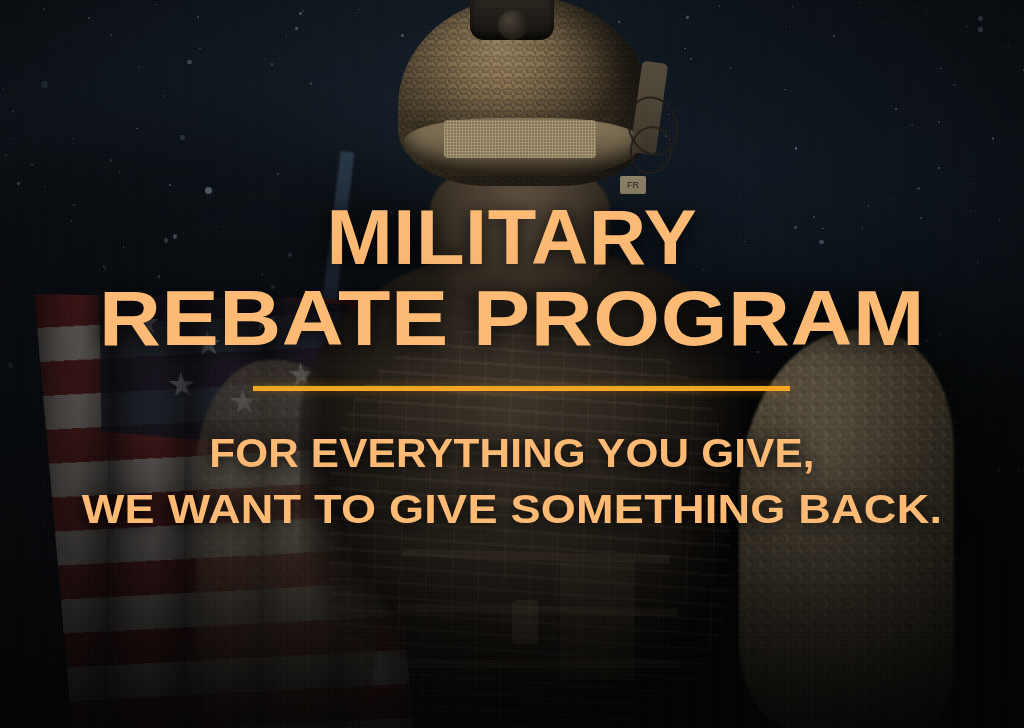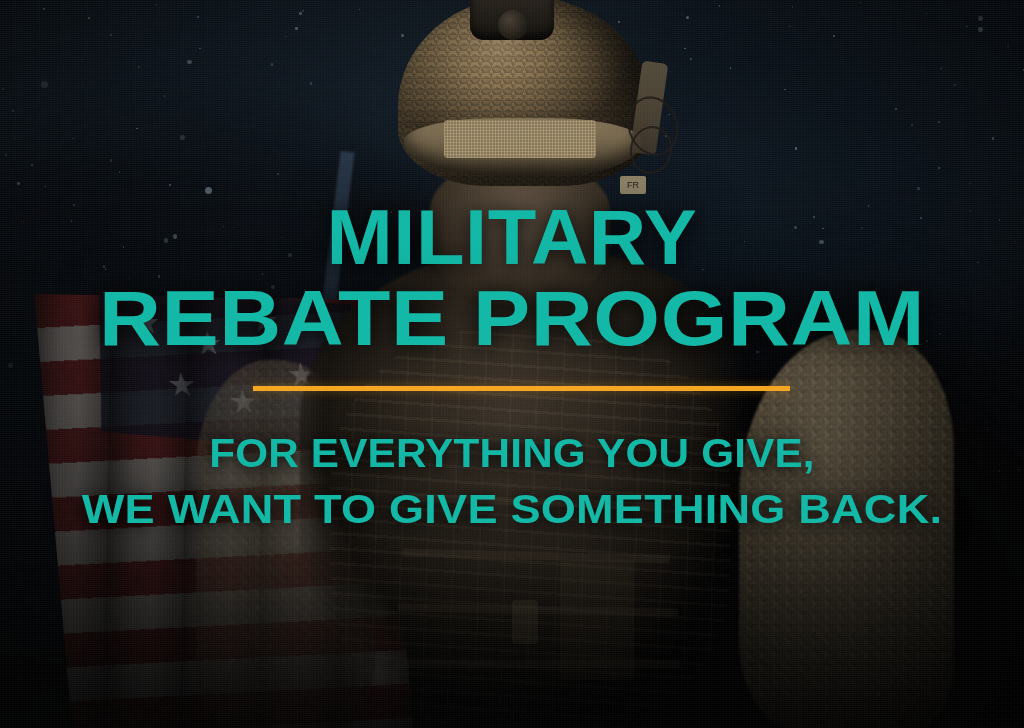--- a/index.html
+++ b/index.html
@@ -271,21 +271,21 @@
       repeating-linear-gradient(0deg,  rgba(255,255,255,.018) 0 1px, rgba(0,0,0,0) 1px 2px),
       repeating-linear-gradient(90deg, rgba(255,255,255,.014) 0 1px, rgba(0,0,0,0) 1px 3px);
     pointer-events: none;
   }
 
   
   .content {
     position: absolute;
     inset: 0;
     text-align: center;
-    color: #14b8a6;
+    color: #fdba74;
   }
 
   .headline {
     position: absolute;
     left: 0; right: 0;
     font-weight: 700;
     letter-spacing: .5px;
     line-height: .96;
     text-shadow: 0 2px 18px rgba(0,0,0,.75), 0 0 44px rgba(0,0,0,.55);
     white-space: nowrap;

